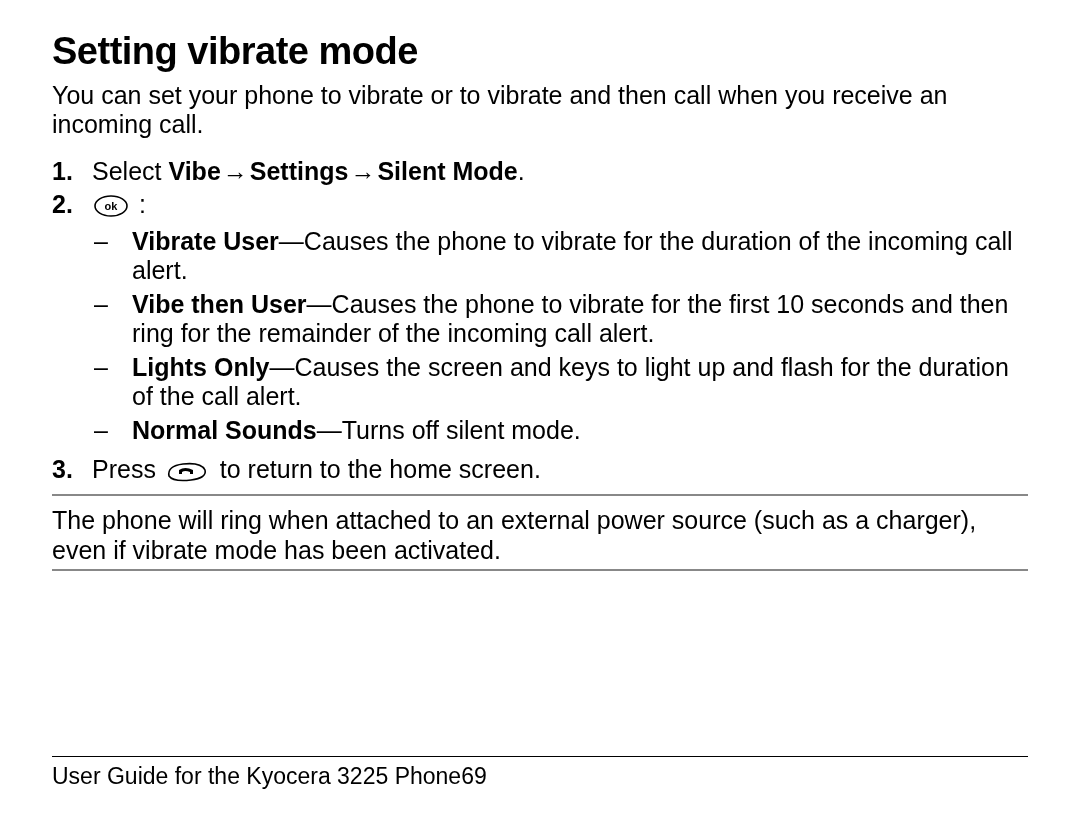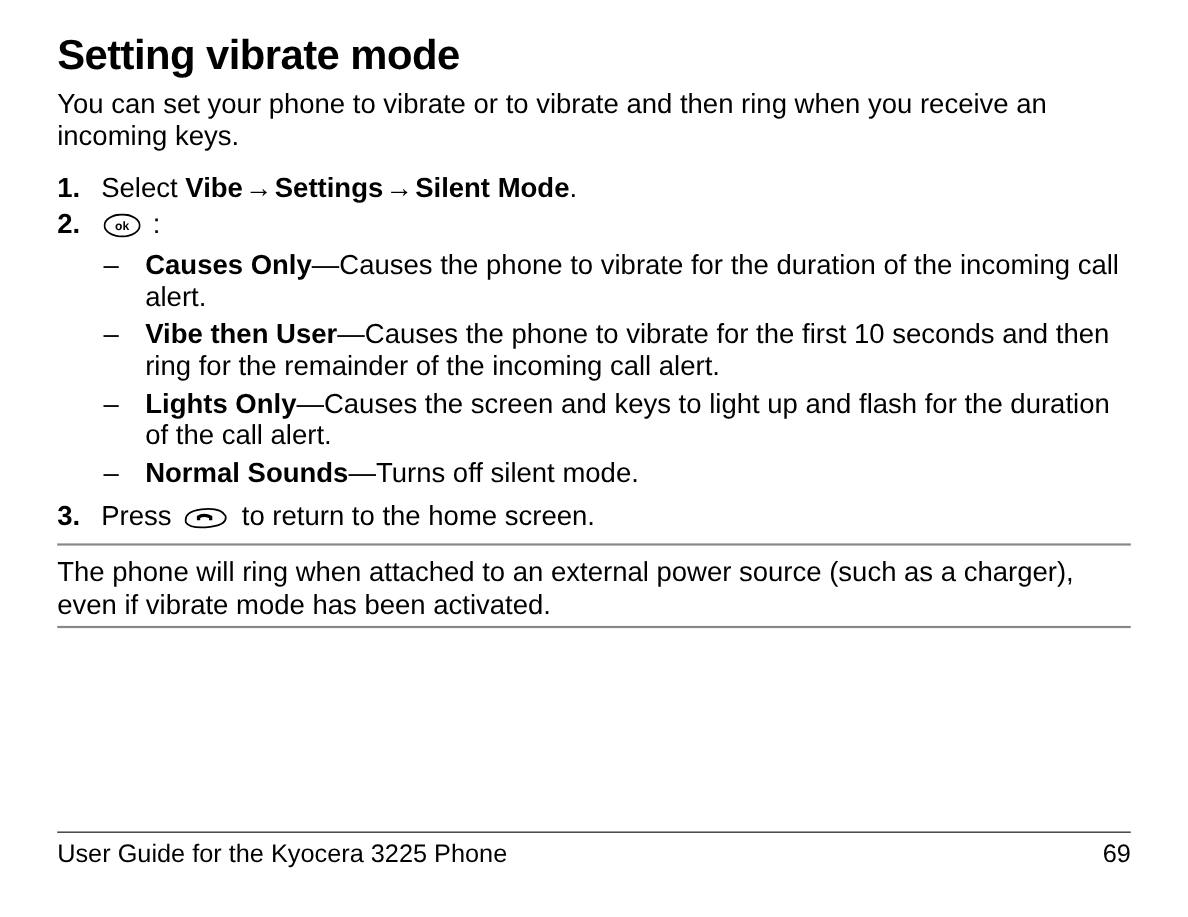--- a/index.html
+++ b/index.html
@@ -104,33 +104,32 @@
     margin: 0;
   }
   .footer {
     position: absolute;
     left: 52px;
     right: 52px;
     bottom: 30px;
   }
   .footer-row {
     display: flex;
-    justify-content: space-between;
     font-size: 23px;
     padding-top: 6px;
   }
 </style>
 </head>
 <body>
 
 <div class="page">
 
   <h1 class="title">Setting vibrate mode</h1>
 
-  <p class="intro">You can set your phone to vibrate or to vibrate and then ring when you receive an incoming keys.</p>
+  <p class="intro">You can set your phone to vibrate or to vibrate and then call when you receive an incoming call.</p>
 
   <ol class="steps">
 
     <li>
       <span class="num">1.</span>
       <span class="body">
         <span>Select </span><span class="bold">Vibe</span><span class="bold arrow">→</span><span class="bold">Settings</span><span class="bold arrow">→</span><span class="bold">Silent Mode</span><span>.</span>
       </span>
     </li>
 
@@ -142,21 +141,21 @@
             <ellipse cx="17" cy="11" rx="16" ry="10" fill="none" stroke="#000" stroke-width="1.6"></ellipse>
             <text x="17" y="15" text-anchor="middle" font-family="Arial" font-size="11" font-weight="bold">ok</text>
           </svg>
         </span>
         <span> :</span>
 
         <ul class="sub">
           <li>
             <span class="dash">–</span>
             <span class="subbody">
-              <span class="bold">Causes Only</span><span>—Causes the phone to vibrate for the duration of the incoming call alert.</span>
+              <span class="bold">Vibrate User</span><span>—Causes the phone to vibrate for the duration of the incoming call alert.</span>
             </span>
           </li>
           <li>
             <span class="dash">–</span>
             <span class="subbody">
               <span class="bold">Vibe then User</span><span>—Causes the phone to vibrate for the first 10 seconds and then ring for the remainder of the incoming call alert.</span>
             </span>
           </li>
           <li>
             <span class="dash">–</span>

